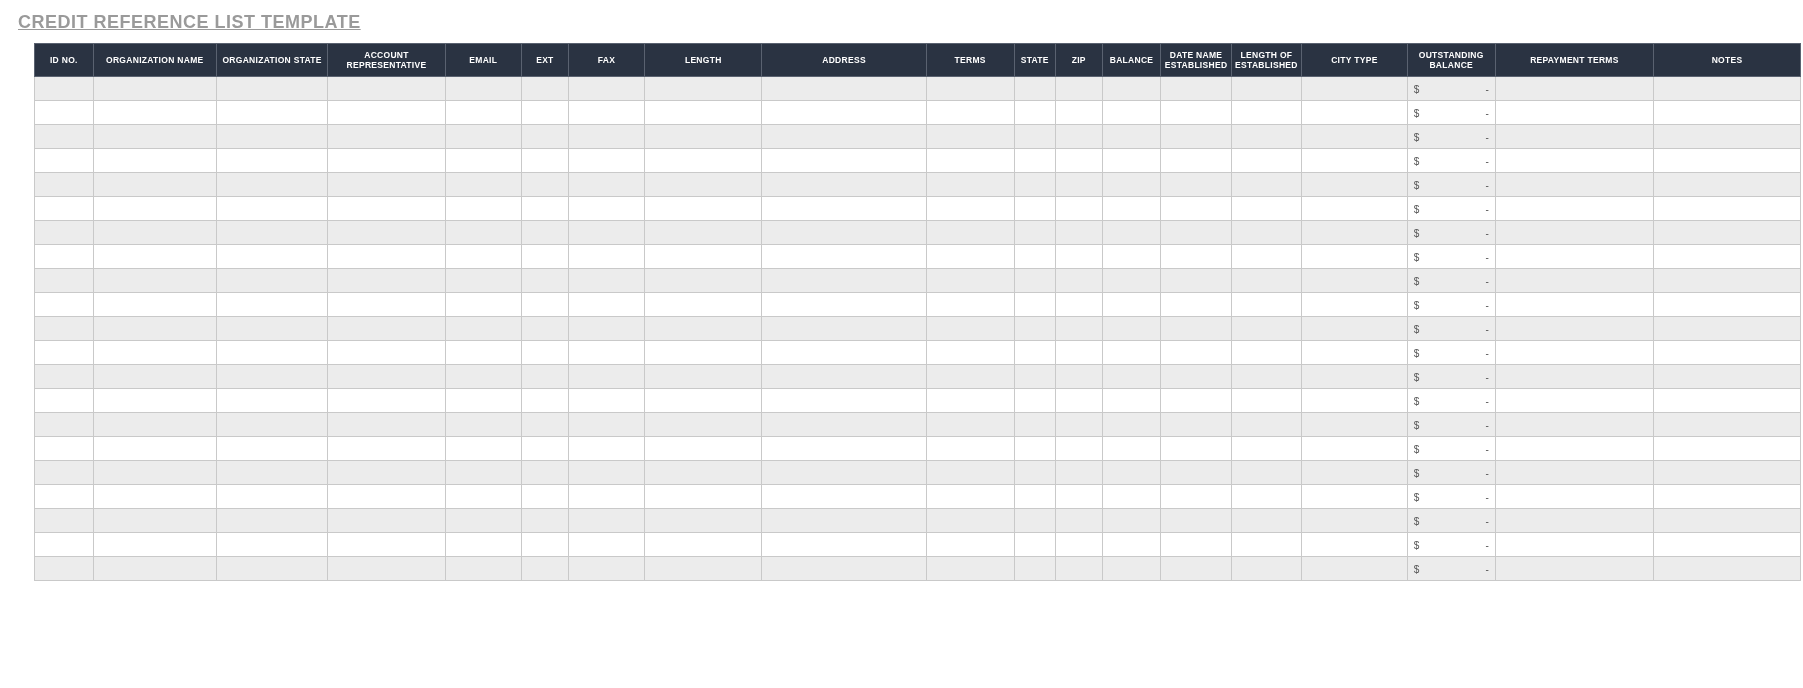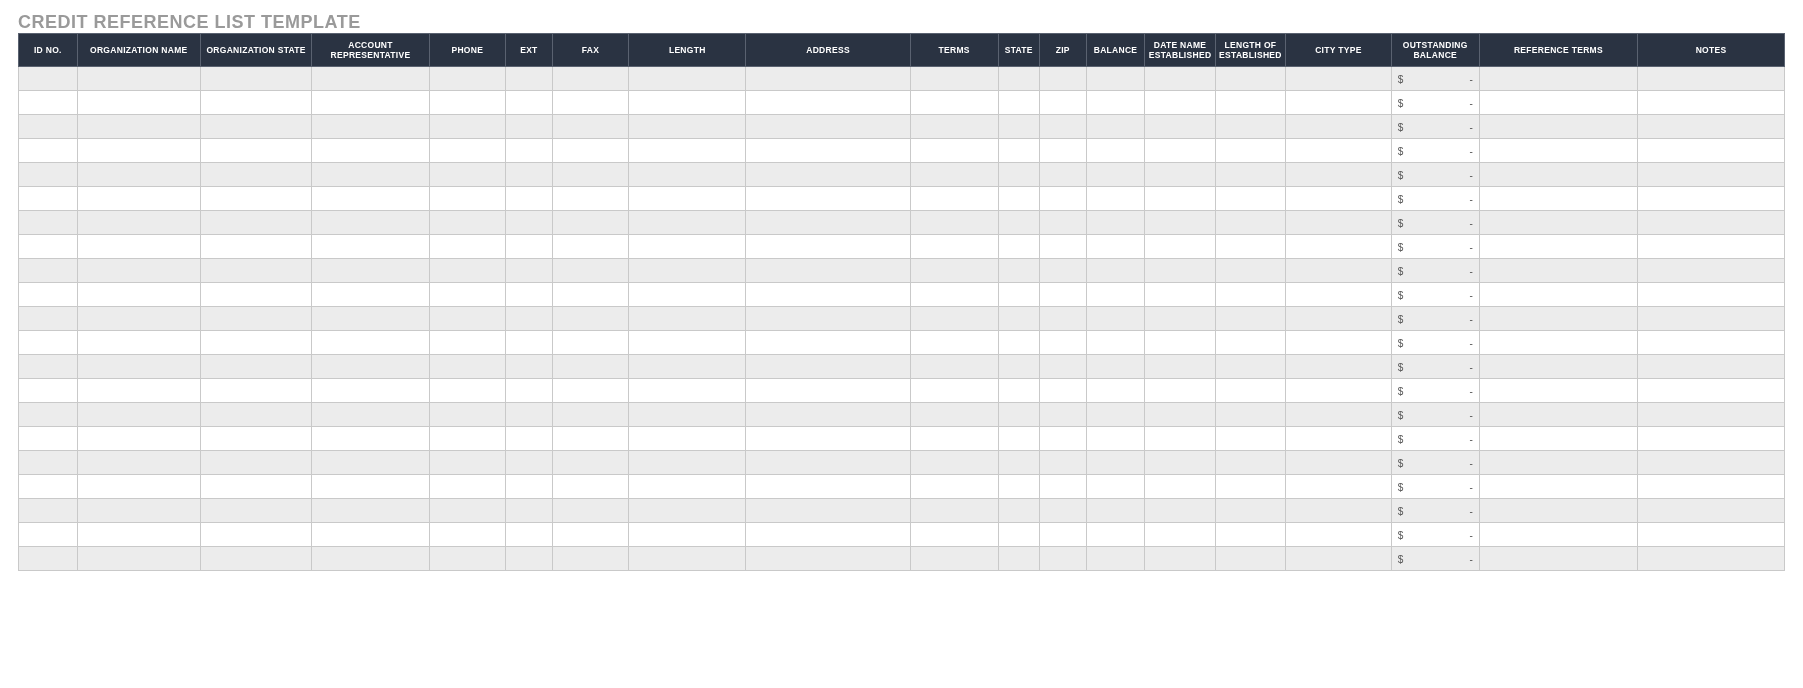--- a/index.html
+++ b/index.html
@@ -7,25 +7,28 @@
     font-family: Arial, Helvetica, sans-serif;
     background: #ffffff;
     padding: 12px 18px;
     width: 1803px;
   }
   .title {
     font-size: 18px;
     font-weight: 700;
     letter-spacing: 0.5px;
     color: #9a9a9a;
+    margin-bottom: 10px;
+    text-decoration: underline;
   }
   table {
     border-collapse: collapse;
     width: 100%;
     table-layout: fixed;
+    margin-left: 16px;
   }
   th {
     background: #2a3342;
     color: #ffffff;
     font-size: 8.5px;
     font-weight: 700;
     letter-spacing: 0.3px;
     text-align: center;
     padding: 6px 2px;
     border: 1px solid #5a6270;
@@ -110,34 +113,34 @@
     <col class="c-bal">
       <col class="c-repay">
       <col class="c-notes">
   </colgroup>
   <thead>
     <tr>
       <th>ID NO.</th>
       <th>ORGANIZATION NAME</th>
       <th>ORGANIZATION STATE</th>
       <th>ACCOUNT REPRESENTATIVE</th>
-      <th>PHONE</th>
+      <th>EMAIL</th>
       <th>EXT</th>
       <th>FAX</th>
       <th>LENGTH</th>
       <th>ADDRESS</th>
       <th>TERMS</th>
       <th>STATE</th>
       <th>ZIP</th>
       <th>BALANCE</th>
       <th>DATE NAME ESTABLISHED</th>
       <th>LENGTH OF ESTABLISHED</th>
       <th>CITY TYPE</th>
       <th>OUTSTANDING BALANCE</th>
-      <th>REFERENCE TERMS</th>
+      <th>REPAYMENT TERMS</th>
       <th>NOTES</th>
     </tr>
   </thead>
   <tbody id="tbody">
       <tr class="alt">
         <td></td>
         <td></td>
         <td></td>
         <td></td>
         <td></td>

